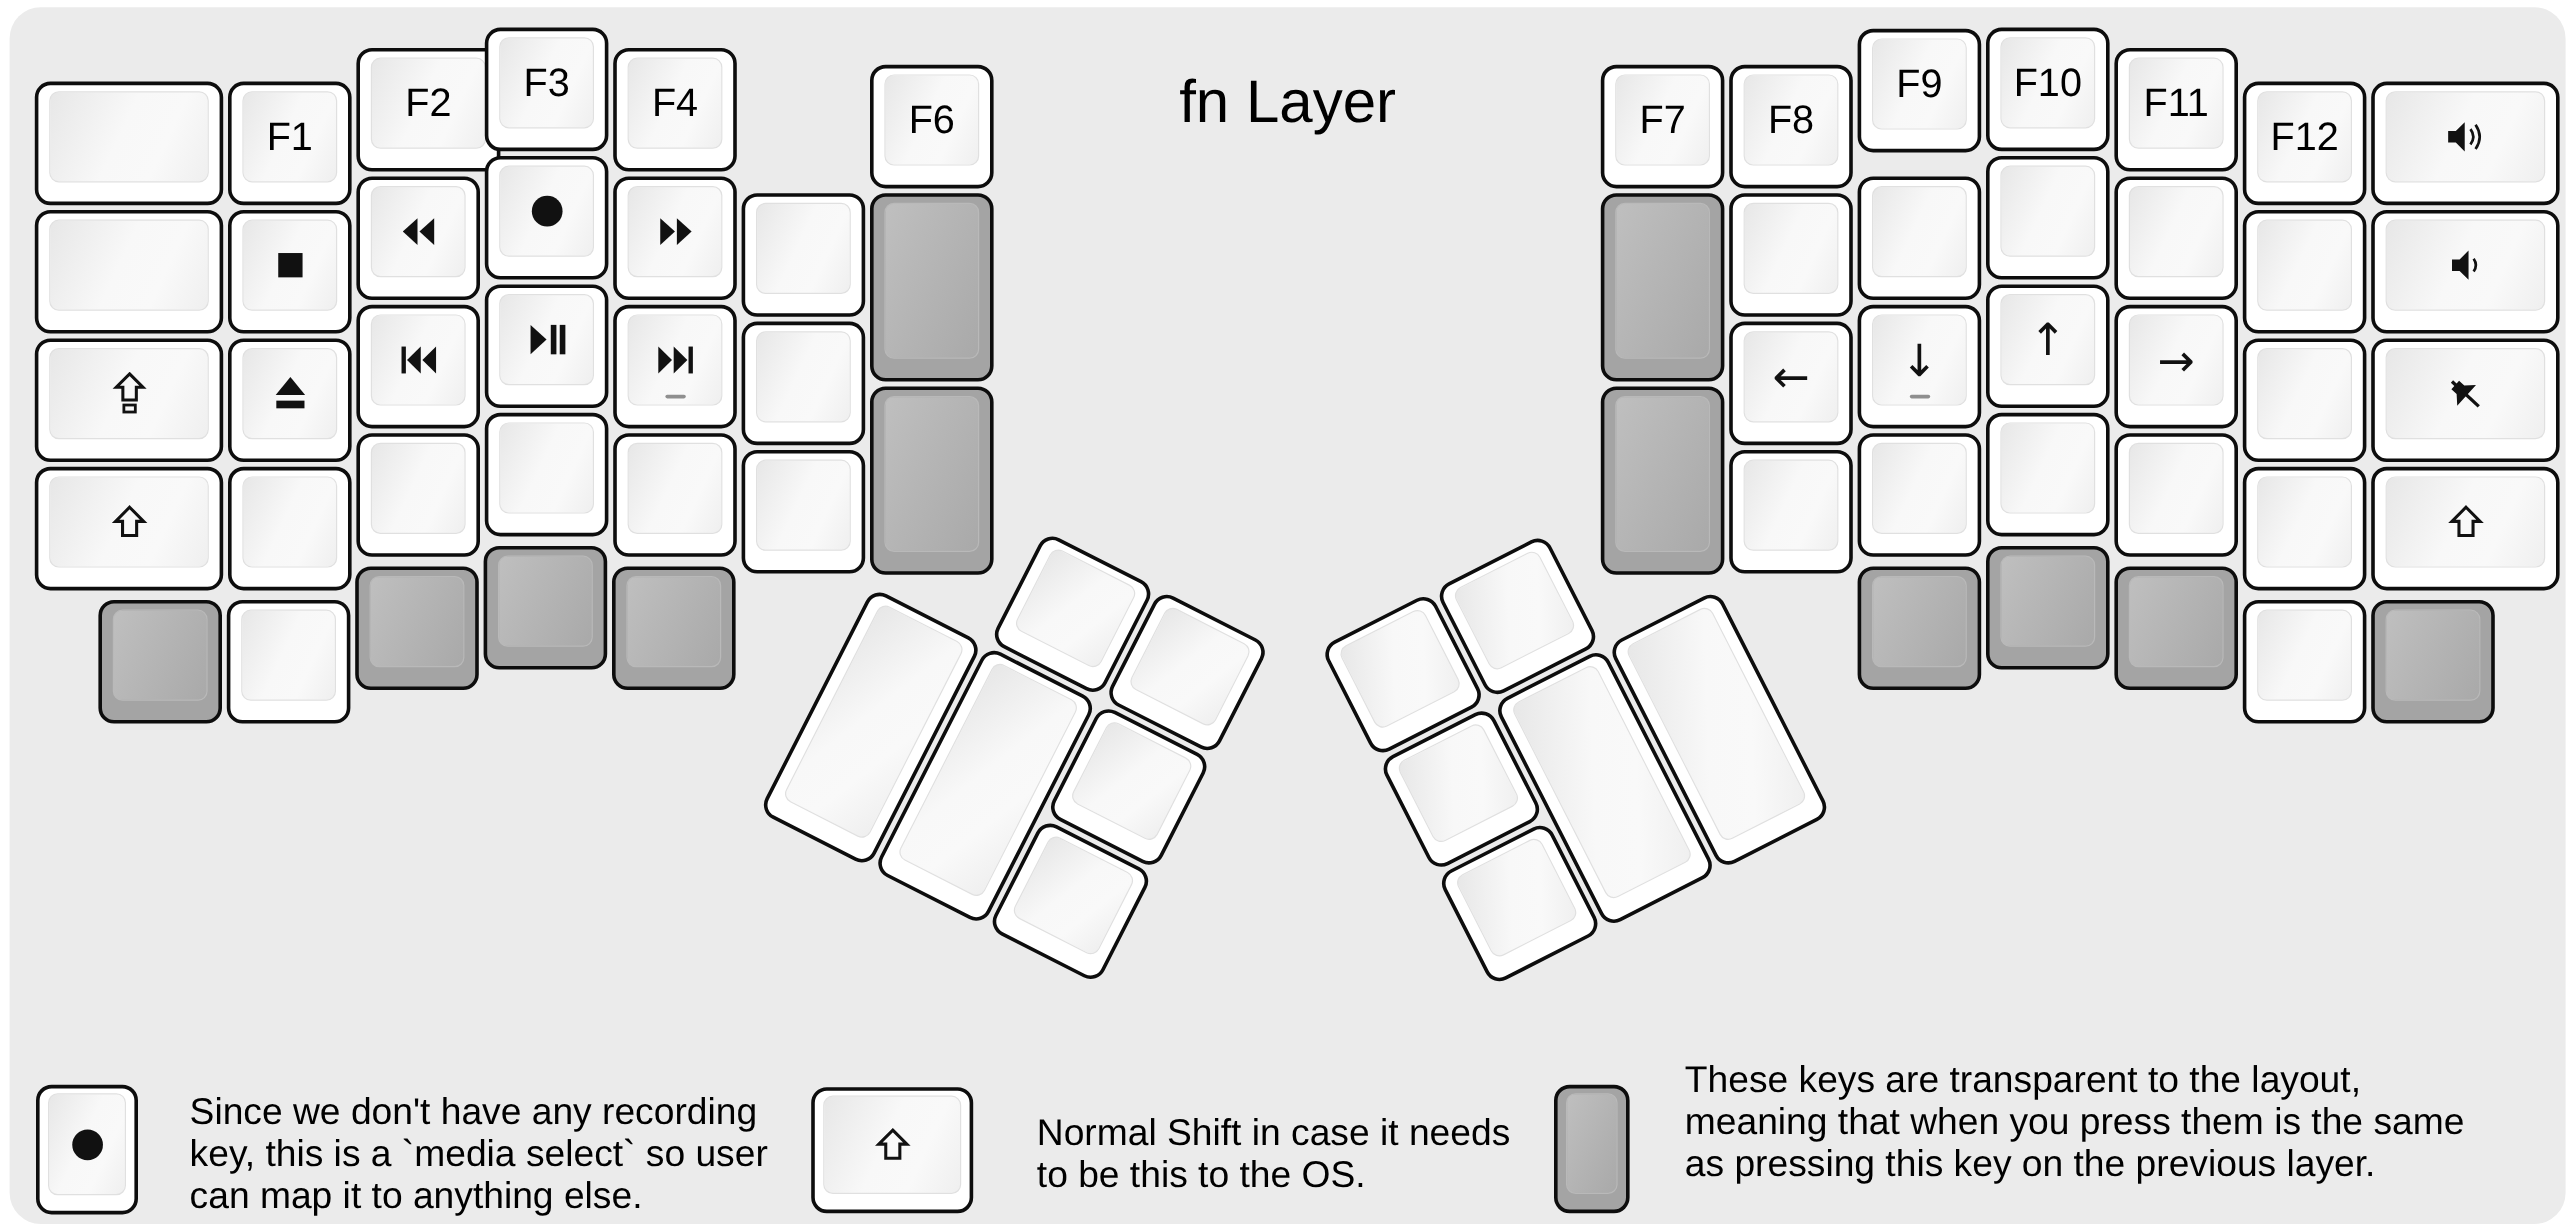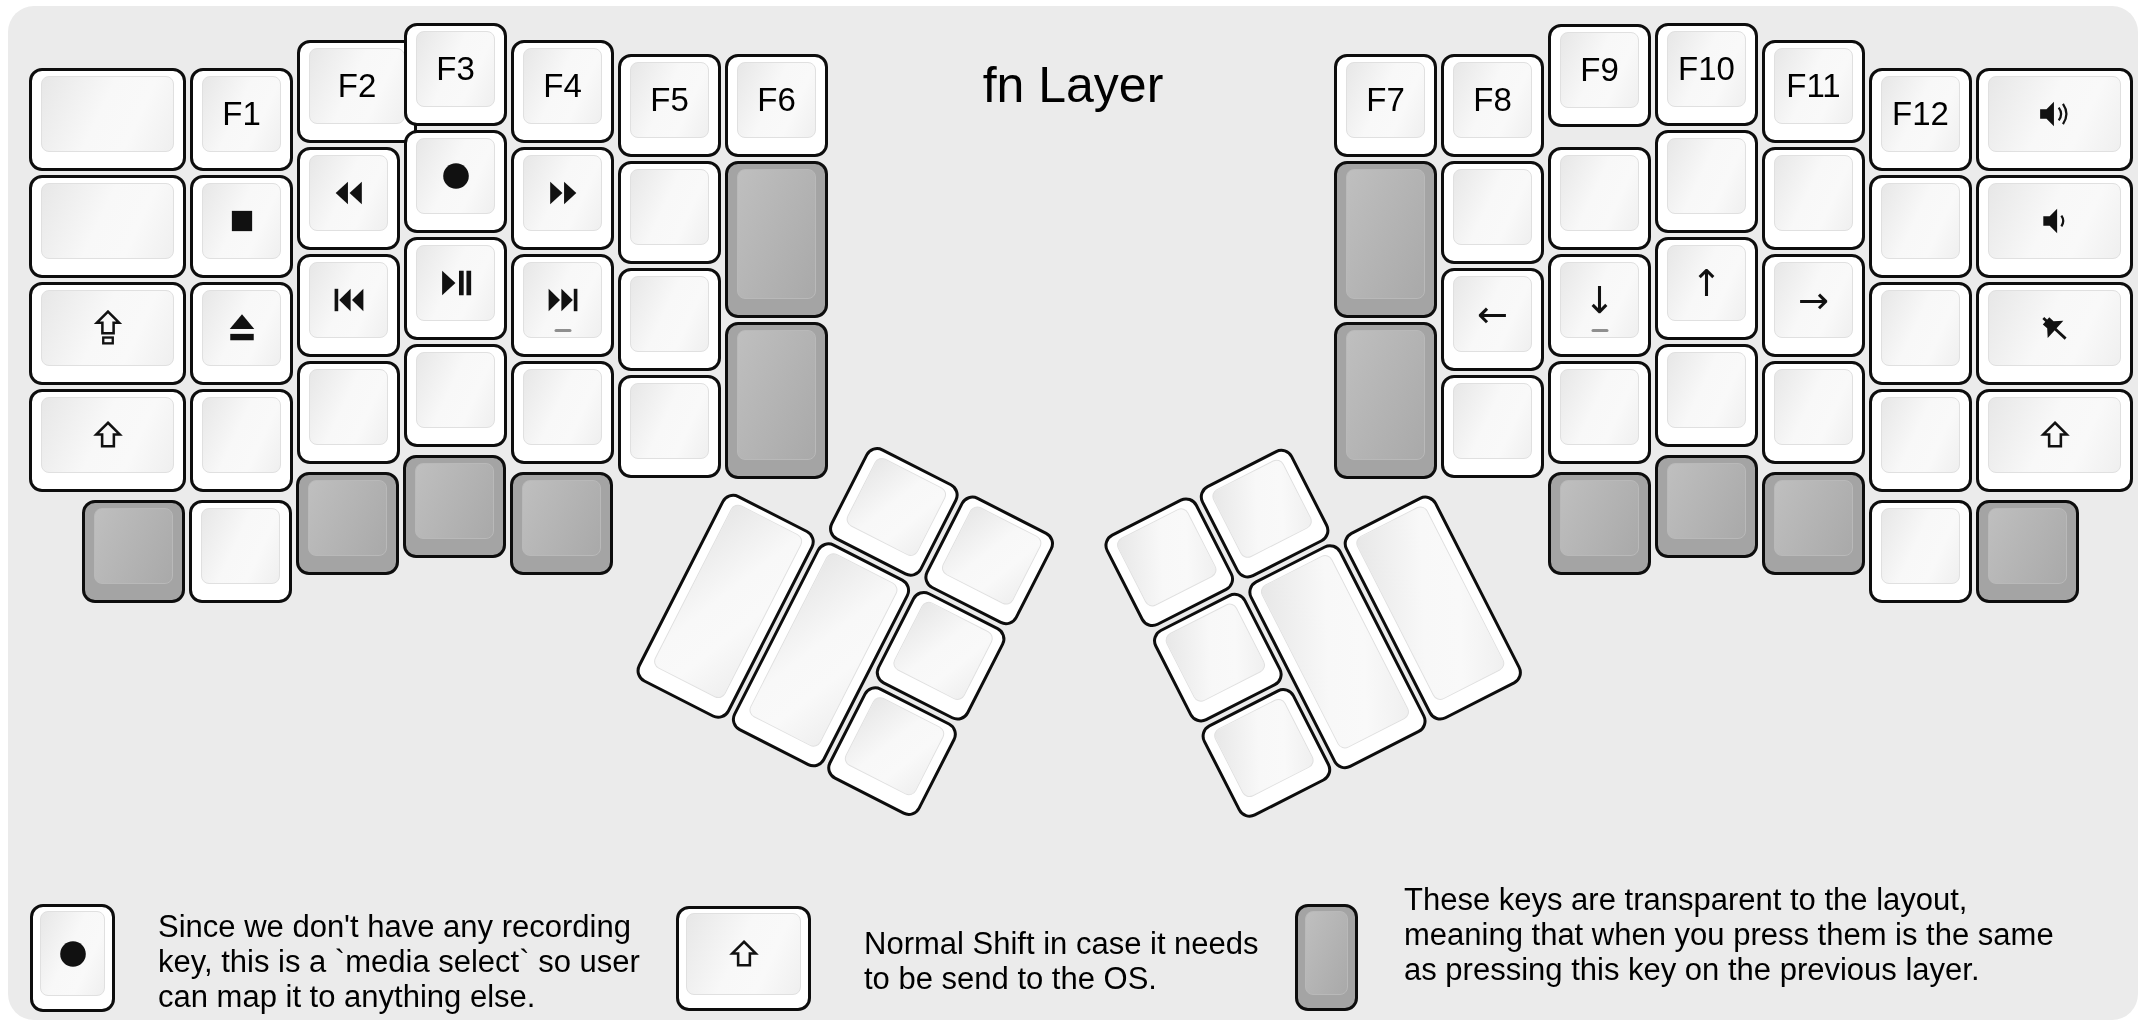--- a/index.html
+++ b/index.html
@@ -168,25 +168,20 @@
               <polygon points="13.5,4.5 24.2,15 13.5,25.5"></polygon>
               <rect x="25.1" y="4.5" width="3.4" height="21"></rect>
             </svg>
           </span>
           <div class="homing"></div>
         </div>
       </div>
       <div class="key k-white" style="left: 503px; top: 355px; width: 103px; height: 103px;">
         <div class="keytop"></div>
       </div>
-      <div class="key k-white" style="left: 610px; top: 48px; width: 103px; height: 103px;">
-        <div class="keytop">
-          <span class="klabel">F5</span>
-        </div>
-      </div>
       <div class="key k-white" style="left: 610px; top: 155px; width: 103px; height: 103px;">
         <div class="keytop"></div>
       </div>
       <div class="key k-white" style="left: 610px; top: 262px; width: 103px; height: 103px;">
         <div class="keytop"></div>
       </div>
       <div class="key k-white" style="left: 610px; top: 369px; width: 103px; height: 103px;">
         <div class="keytop"></div>
       </div>
       <div class="key k-white" style="left: 717px; top: 48px; width: 103px; height: 103px;">
@@ -422,21 +417,21 @@
         <div class="keytop">
           <span class="kicon">
             <svg width="32" height="32" viewBox="0 0 30 30" fill="#111" xmlns="http://www.w3.org/2000/svg">
               <polygon points="15,3.5 26,14.5 20.5,14.5 20.5,25.5 9.5,25.5 9.5,14.5 4,14.5" fill="none" stroke="#111" stroke-width="2.4"></polygon>
             </svg>
           </span>
         </div>
       </div>
       <div class="legend-text" style="left: 820px; top: 920px;">
         <div>Normal Shift in case it needs</div>
-        <div>to be send to the OS.</div>
+        <div>to be this to the OS.</div>
       </div>
       <div class="key k-gray k-small" style="left: 1287px; top: 898px; width: 63px; height: 107px;">
         <div class="keytop"></div>
       </div>
       <div class="legend-text" style="left: 1360px; top: 876px;">
         <div>These keys are transparent to the layout,</div>
         <div>meaning that when you press them is the same</div>
         <div>as pressing this key on the previous layer.</div>
       </div>
     </div>

